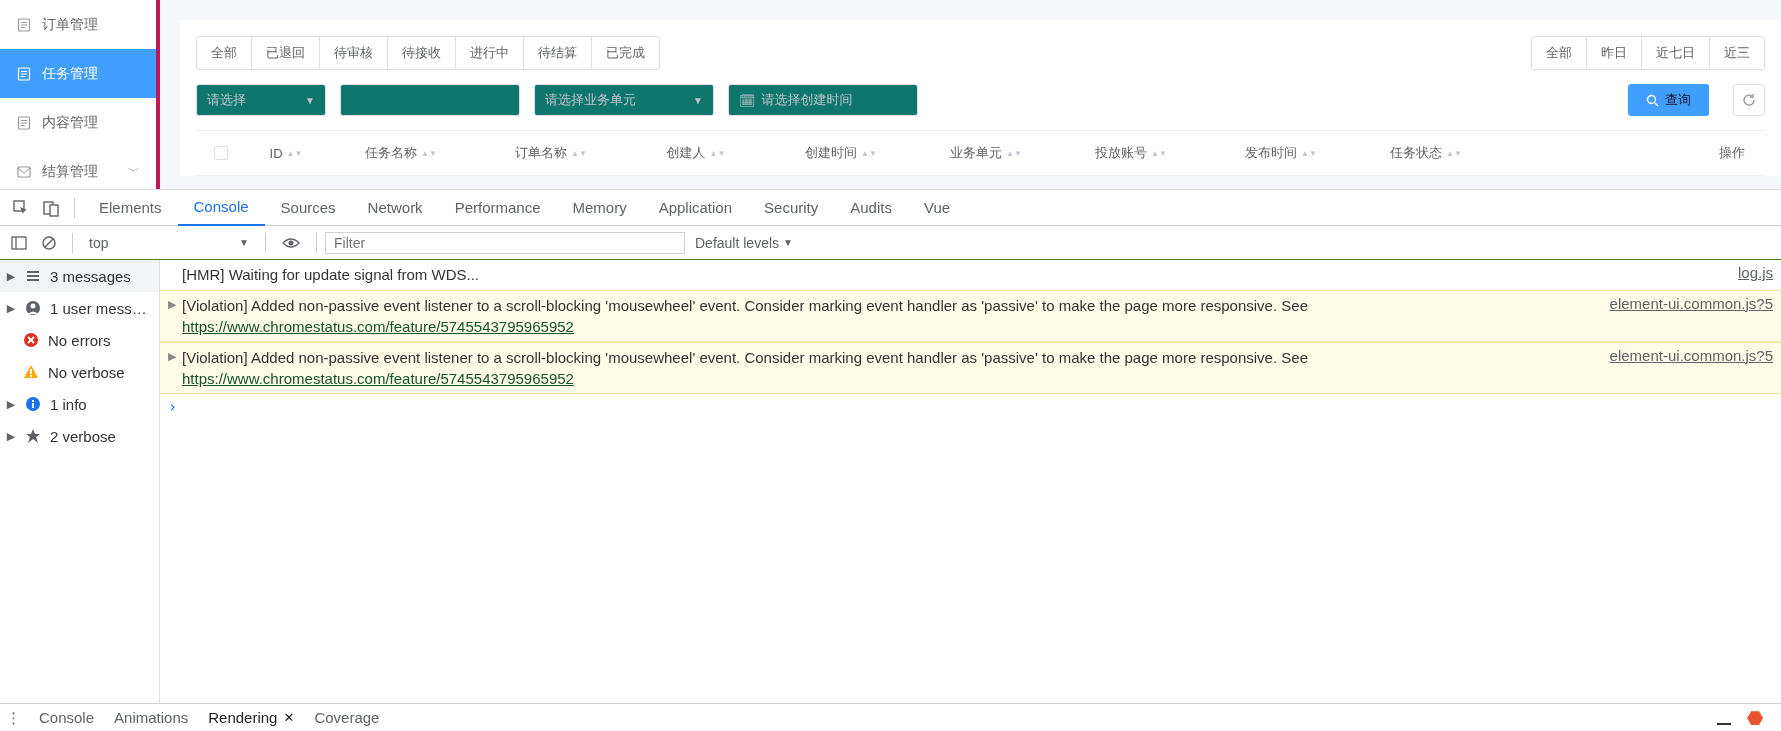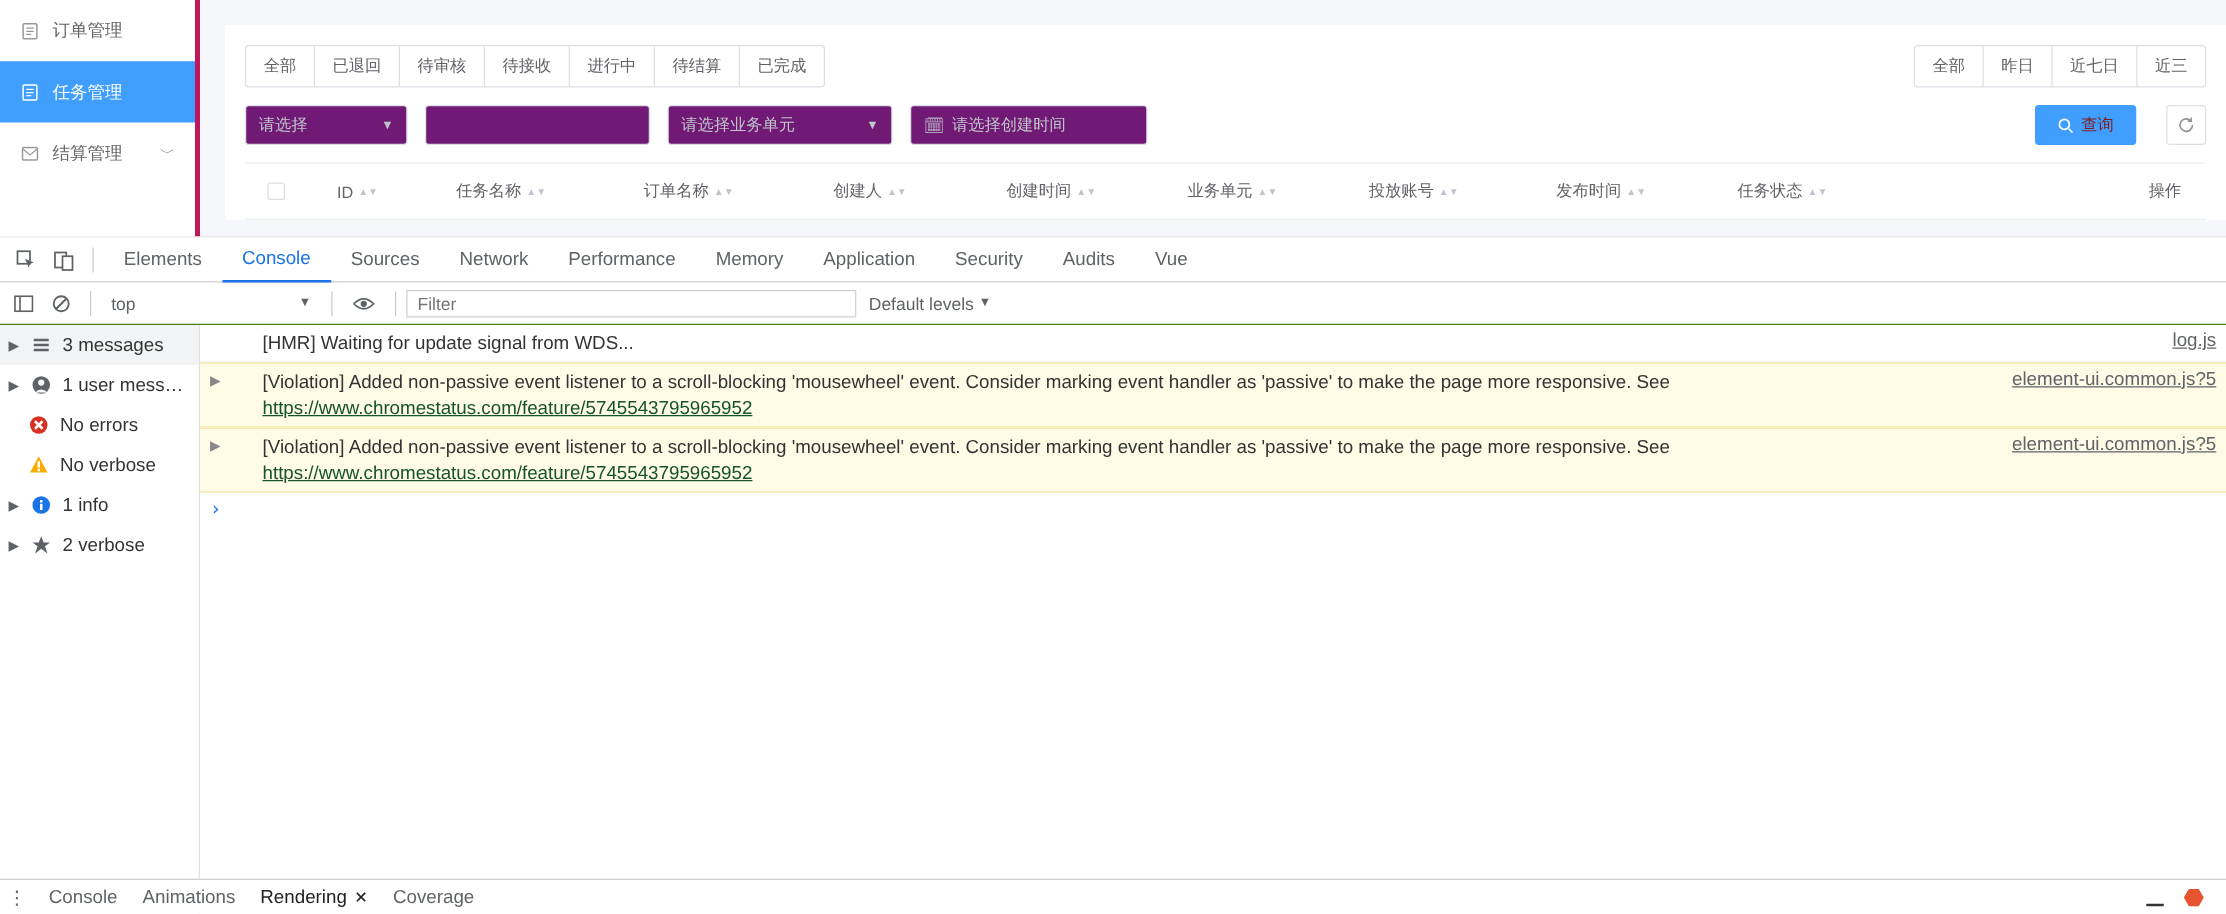--- a/index.html
+++ b/index.html
@@ -18,28 +18,28 @@
 
 .row { display:flex; align-items:center; margin-bottom:14px; }
 .tabgroup { display:flex; border:1px solid #dcdfe6; border-radius:3px; overflow:hidden; }
 .tabgroup .tab { padding:7px 14px; font-size:13px; color:#606266; border-right:1px solid #dcdfe6; cursor:pointer; }
 .tabgroup .tab:last-child { border-right:none; }
 .dategroup { margin-left:auto; display:flex; border:1px solid #dcdfe6; border-radius:3px; overflow:hidden; }
 .dategroup .tab { padding:7px 14px; font-size:13px; color:#606266; border-right:1px solid #dcdfe6; cursor:pointer; white-space:nowrap; }
 .dategroup .tab:last-child { border-right:none; }
 
 .filters { display:flex; gap:14px; align-items:center; }
-.input, .select { height:32px; border:1px solid #dcdfe6; border-radius:3px; background:#701a75; display:flex; align-items:center; padding:0 10px; color:#c0c4cc; font-size:13px; }
+.input, .select { height:32px; border:1px solid #dcdfe6; border-radius:3px; background:#0f766e; display:flex; align-items:center; padding:0 10px; color:#c0c4cc; font-size:13px; }
 .select { width:130px; justify-content:space-between; }
 .select.wide { width:180px; }
 .input.plain { width:180px; }
 .input.date { width:190px; }
 .input .cal { margin-right:6px; color:#c0c4cc; }
 .caret { font-size:10px; color:#c0c4cc; }
-.btn-primary { height:32px; background:#409eff; color:#7f1d1d; border:none; border-radius:3px; padding:0 18px; display:flex; align-items:center; gap:6px; cursor:pointer; font-size:13px; margin-left:auto; }
+.btn-primary { height:32px; background:#409eff; color:#0f172a; border:none; border-radius:3px; padding:0 18px; display:flex; align-items:center; gap:6px; cursor:pointer; font-size:13px; margin-left:auto; }
 .btn-icon { width:32px; height:32px; border:1px solid #dcdfe6; border-radius:3px; display:flex; align-items:center; justify-content:center; color:#909399; cursor:pointer; margin-left:10px; }
 
 .thead { display:flex; align-items:center; height:46px; border-top:1px solid #ebeef5; border-bottom:1px solid #ebeef5; color:#606266; font-size:13px; }
 .th { display:flex; align-items:center; justify-content:center; gap:4px; }
 .th .sort { display:inline-flex; flex-direction:column; line-height:5px; font-size:8px; color:#c0c4cc; }
 .th-chk { width:50px; justify-content:center; }
 .chkbox { width:14px; height:14px; border:1px solid #dcdfe6; border-radius:2px; }
 
 
 .devtools { position:absolute; top:190px; left:0; right:0; bottom:0; display:flex; flex-direction:column; background:#fff; }
@@ -59,21 +59,21 @@
 .dt-body { flex:1; display:flex; overflow:hidden; }
 .dt-side { width:160px; border-right:1px solid #e0e0e0; }
 .dt-srow { display:flex; align-items:center; height:32px; padding:0 6px; gap:8px; font-size:15px; color:#333; cursor:pointer; }
 .dt-srow.hdr { background:#f1f3f4; }
 .dt-srow .tri { width:10px; text-align:center; color:#5f6368; font-size:11px; }
 .dt-srow .ico { width:18px; height:18px; display:flex; align-items:center; justify-content:center; }
 .dt-srow.indent { padding-left:22px; }
 
 .dt-msgs { flex:1; font-family:Consolas,Menlo,monospace; font-size:15px; overflow:auto; }
 .msg { display:flex; padding:4px 8px; border-bottom:1px solid #f0f0f0; }
-.msg .body { flex:1; line-height:1.4;margin-left:28px; }
+.msg .body { flex:1; line-height:1.4; }
 .msg .src { margin-left:20px; text-decoration:underline; color:#5f6368; white-space:nowrap; }
 .msg.violation { background:#fffbe6; border-top:1px solid #f5e6a3; border-bottom:1px solid #f5e6a3; }
 .msg .tri { width:14px; color:#888; font-size:11px; padding-top:3px; }
 .msg a { color:#14532d; text-decoration:underline; }
 .prompt { color:#1a73e8; padding:4px 8px; font-family:Consolas,monospace; }
 
 .dt-drawer { position:absolute; left:0; right:0; bottom:0; height:28px; border-top:1px solid #d0d0d0; display:flex; align-items:center; padding-left:6px; gap:20px; color:#5f6368; font-size:15px; background:#fff; }
 .dt-drawer .dtab { display:flex; align-items:center; gap:6px; cursor:pointer; }
 .dt-drawer .dtab.active { color:#202124; }
 .dt-drawer .close-x { font-size:13px; }
@@ -102,20 +102,31 @@
     <div class="side-item active">
       <span class="s-icon">
           <svg width="14" height="14" viewBox="0 0 14 14">
             <rect x="1.5" y="1" width="11" height="12" rx="1" fill="none" stroke="#fff" stroke-width="1.2"></rect>
             <line x1="4" y1="4.5" x2="10" y2="4.5" stroke="#fff"></line>
             <line x1="4" y1="7" x2="10" y2="7" stroke="#fff"></line>
             <line x1="4" y1="9.5" x2="8" y2="9.5" stroke="#fff"></line>
           </svg>
         </span>
       <span>任务管理</span>
+    </div>
+    <div class="side-item">
+      <span class="s-icon">
+          <svg width="14" height="14" viewBox="0 0 14 14">
+            <rect x="1.5" y="1" width="11" height="12" rx="1" fill="none" stroke="#999" stroke-width="1.2"></rect>
+            <line x1="4" y1="4.5" x2="10" y2="4.5" stroke="#999"></line>
+            <line x1="4" y1="7" x2="10" y2="7" stroke="#999"></line>
+            <line x1="4" y1="9.5" x2="8" y2="9.5" stroke="#999"></line>
+          </svg>
+        </span>
+      <span>内容管理</span>
     </div>
     <div class="side-item">
       <span class="s-icon">
           <svg width="14" height="12" viewBox="0 0 14 12">
             <rect x="1" y="1" width="12" height="10" rx="1" fill="none" stroke="#999" stroke-width="1.2"></rect>
             <polyline points="1,2 7,7 13,2" fill="none" stroke="#999"></polyline>
           </svg>
         </span>
       <span>结算管理</span>
       <span class="chev">﹀</span>

